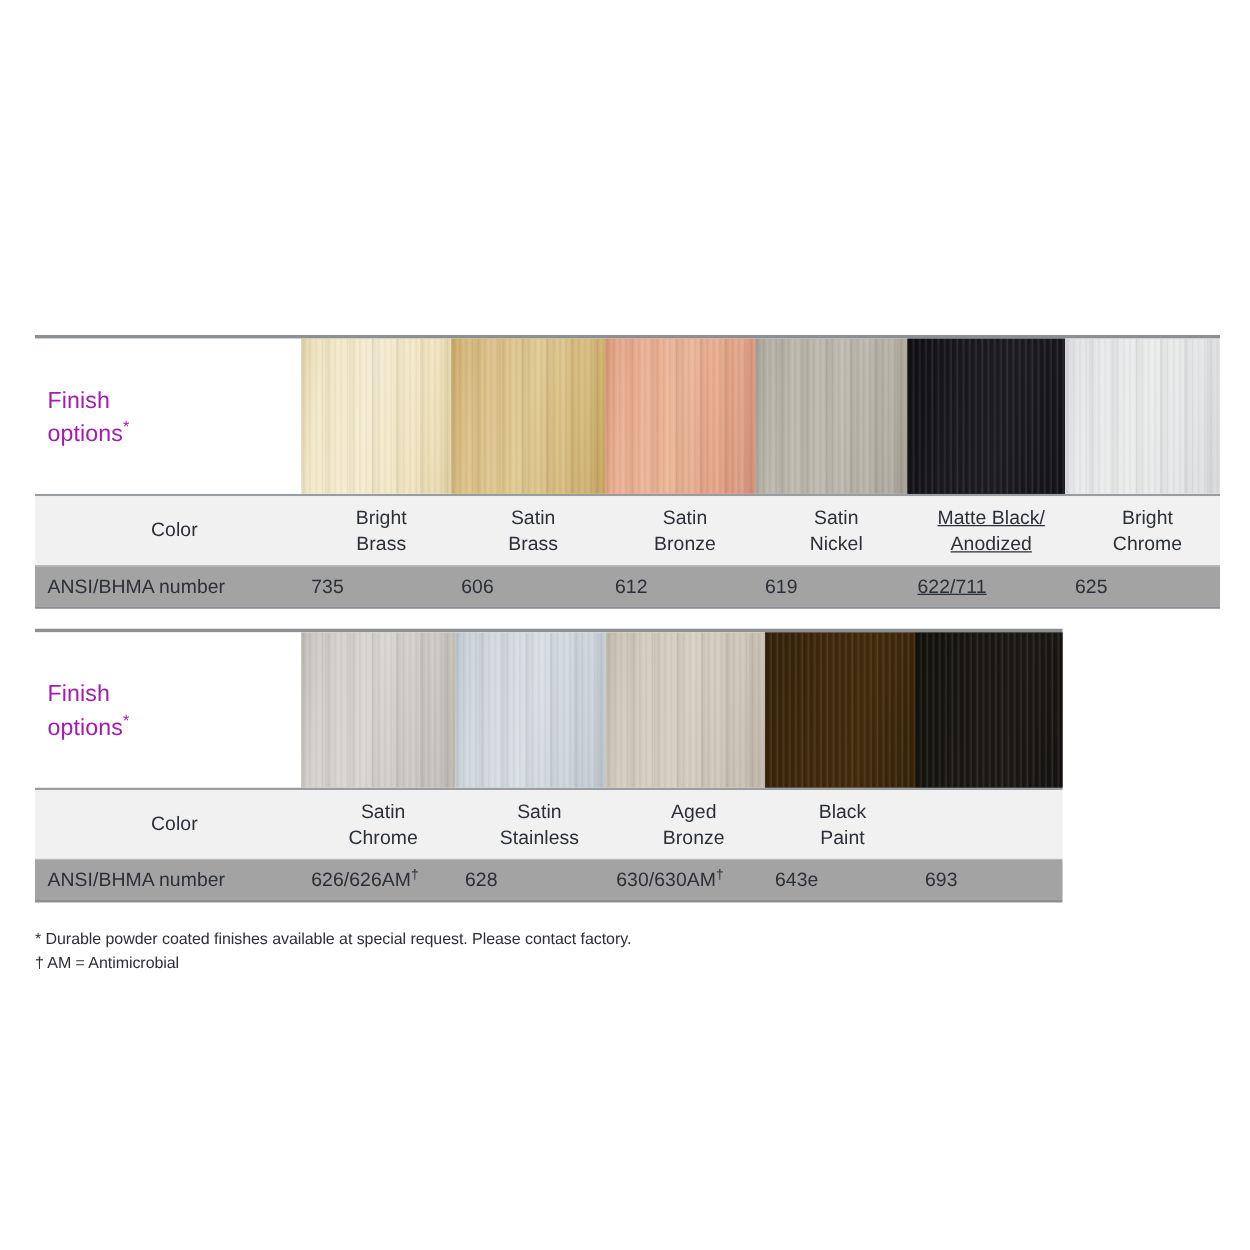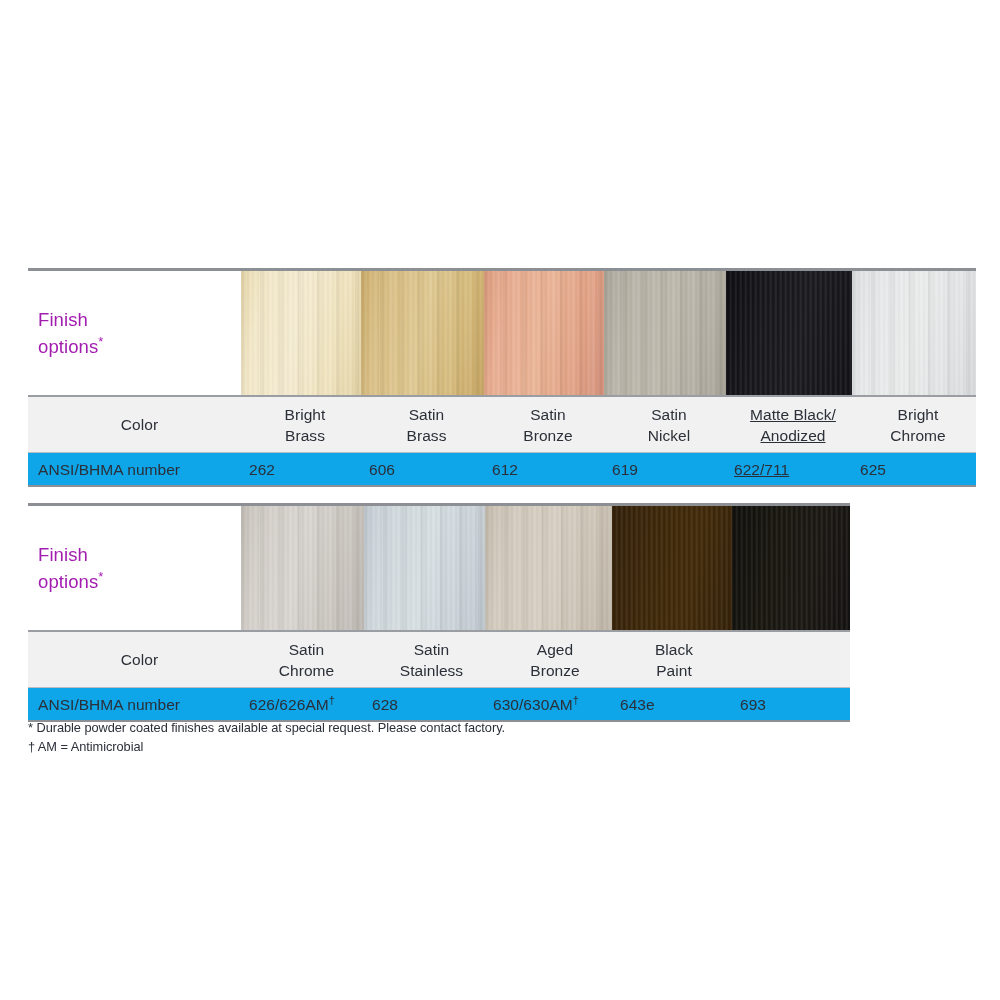--- a/index.html
+++ b/index.html
@@ -97,21 +97,21 @@
       rgba(255,255,255,0.07) 13px,
       rgba(0,0,0,0.00) 19px);
   }
 
   
   .txt-row {
     display: flex;
     align-items: stretch;
   }
   .row-color { background: #f1f1f1; height: 55px; text-align: center; }
-  .row-ansi  { background: #0ea5e9; height: 32px; }
+  .row-ansi  { background: #a3a3a3; height: 32px; }
 
   .cell {
     flex: 0 0 auto;
     box-sizing: border-box;
     display: flex;
     flex-direction: column;
     justify-content: center;
     font-size: 15.5px;
     line-height: 21px;
     color: #2b2f38;
@@ -123,21 +123,21 @@
   .cell sup {
     font-size: 11px;
     line-height: 0;
     vertical-align: super;
   }
 
   
   .footnotes {
     position: absolute;
     left: 28px;
-    top: 719px;
+    top: 742px;
     width: 700px;
   }
   .footnotes .fn {
     font-size: 12.8px;
     line-height: 18.5px;
     color: #2b2f38;
     letter-spacing: -.05px;
     white-space: nowrap;
   }
 </style>
@@ -236,21 +236,21 @@
       </div>
     </div>
 
     <div class="rule rule-thin"></div>
 
     <div class="txt-row row-ansi">
       <div class="cell head c1-label">
         <div class="ln">ANSI/BHMA number</div>
       </div>
       <div class="cell val c1-0">
-        <div class="ln">262</div>
+        <div class="ln">735</div>
       </div>
       <div class="cell val c1-1">
         <div class="ln">606</div>
       </div>
       <div class="cell val c1-2">
         <div class="ln">612</div>
       </div>
       <div class="cell val c1-3">
         <div class="ln">619</div>
       </div>

